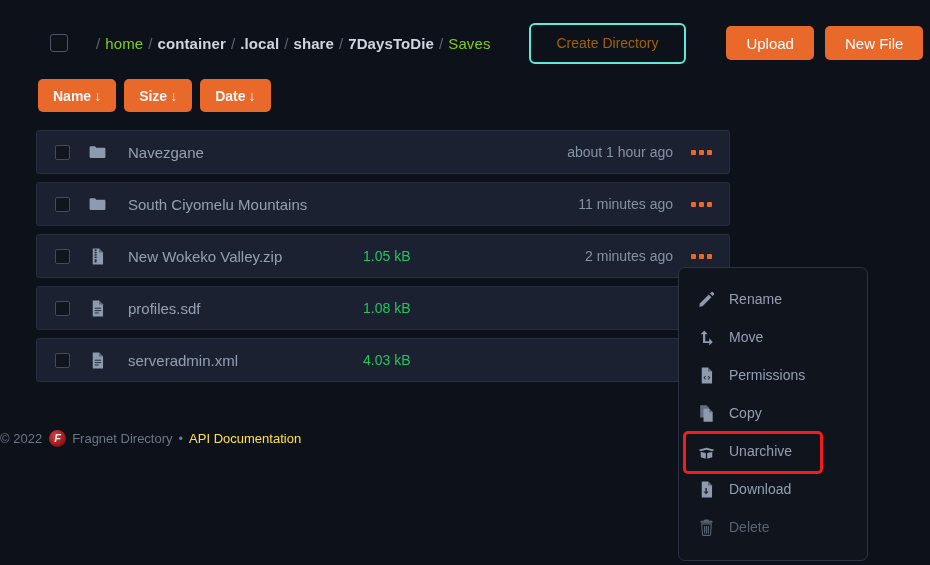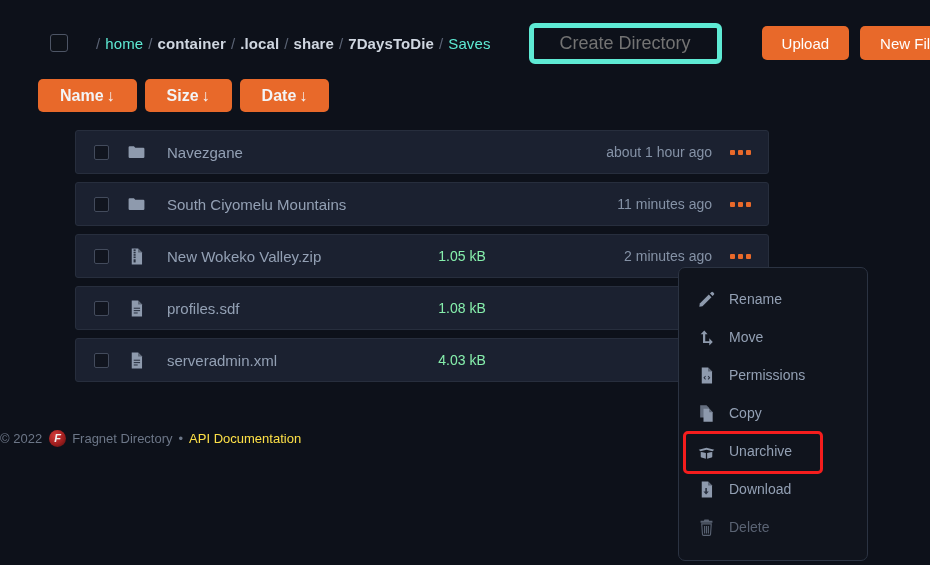--- a/index.html
+++ b/index.html
@@ -41,32 +41,32 @@
 
   .breadcrumb {
     margin-left: 23px;
     font-size: 15px;
     letter-spacing: .1px;
     white-space: nowrap;
     display: flex;
     align-items: center;
   }
   .bc-sep { color: #5b6475; margin: 0 5px; }
-  .bc-item { color: #5eead4; text-decoration: none; }
+  .bc-item { color: #84cc16; text-decoration: none; }
   .bc-item.strong { color: #cfd6e0; font-weight: bold; }
 
   .btn-create {
     margin-left: 38px;
     height: 41px;
     padding: 0 26px;
     background: transparent;
-    color: #737373;
-    border: 5px solid #5eead4;
+    color: #a16207;
+    border: 2px solid #5eead4;
     border-radius: 6px;
-    font-size: 18px;
+    font-size: 14px;
     font-family: inherit;
     cursor: pointer;
     white-space: nowrap;
   }
 
   .btn-orange {
     height: 34px;
     padding: 0 20px;
     background: #e8692a;
     color: #ffffff;
@@ -82,38 +82,37 @@
 
   
   .sort-row {
     position: absolute;
     left: 38px; top: 79px;
     display: flex;
     gap: 8px;
   }
   .sort-btn {
     height: 33px;
-    padding: 0 22px;
+    padding: 0 15px;
     background: #e8692a;
     color: #f3f4f6;
     border: none;
     border-radius: 5px;
-    font-size: 16px;
+    font-size: 14px;
     font-weight: bold;
     font-family: inherit;
     cursor: pointer;
   }
   .sort-btn .arrow { font-weight: normal; margin-left: 3px; }
 
   
   .file-list {
     position: absolute;
     left: 36px; top: 130px;
     width: 694px;
-    margin-left: 39px;
   }
   .file-row {
     position: relative;
     height: 44px;
     background: #1b2130;
     border: 1px solid #272e3d;
     border-radius: 3px;
     margin-bottom: 8px;
     display: flex;
     align-items: center;
@@ -141,23 +140,23 @@
     margin-left: 21px;
     font-size: 15px;
     color: #93a0b4;
     white-space: nowrap;
     overflow: hidden;
     text-overflow: ellipsis;
   }
   .row-spacer { flex: 1 1 auto; }
   .row-size {
     font-size: 14px;
-    color: #86efac;
+    color: #22c55e;
     width: 120px;
-    text-align: center;
+    text-align: left;
     flex: 0 0 auto;
   }
   .row-date {
     font-size: 14px;
     color: #8592a6;
     width: 190px;
     text-align: right;
     flex: 0 0 auto;
   }
   .row-dots {

